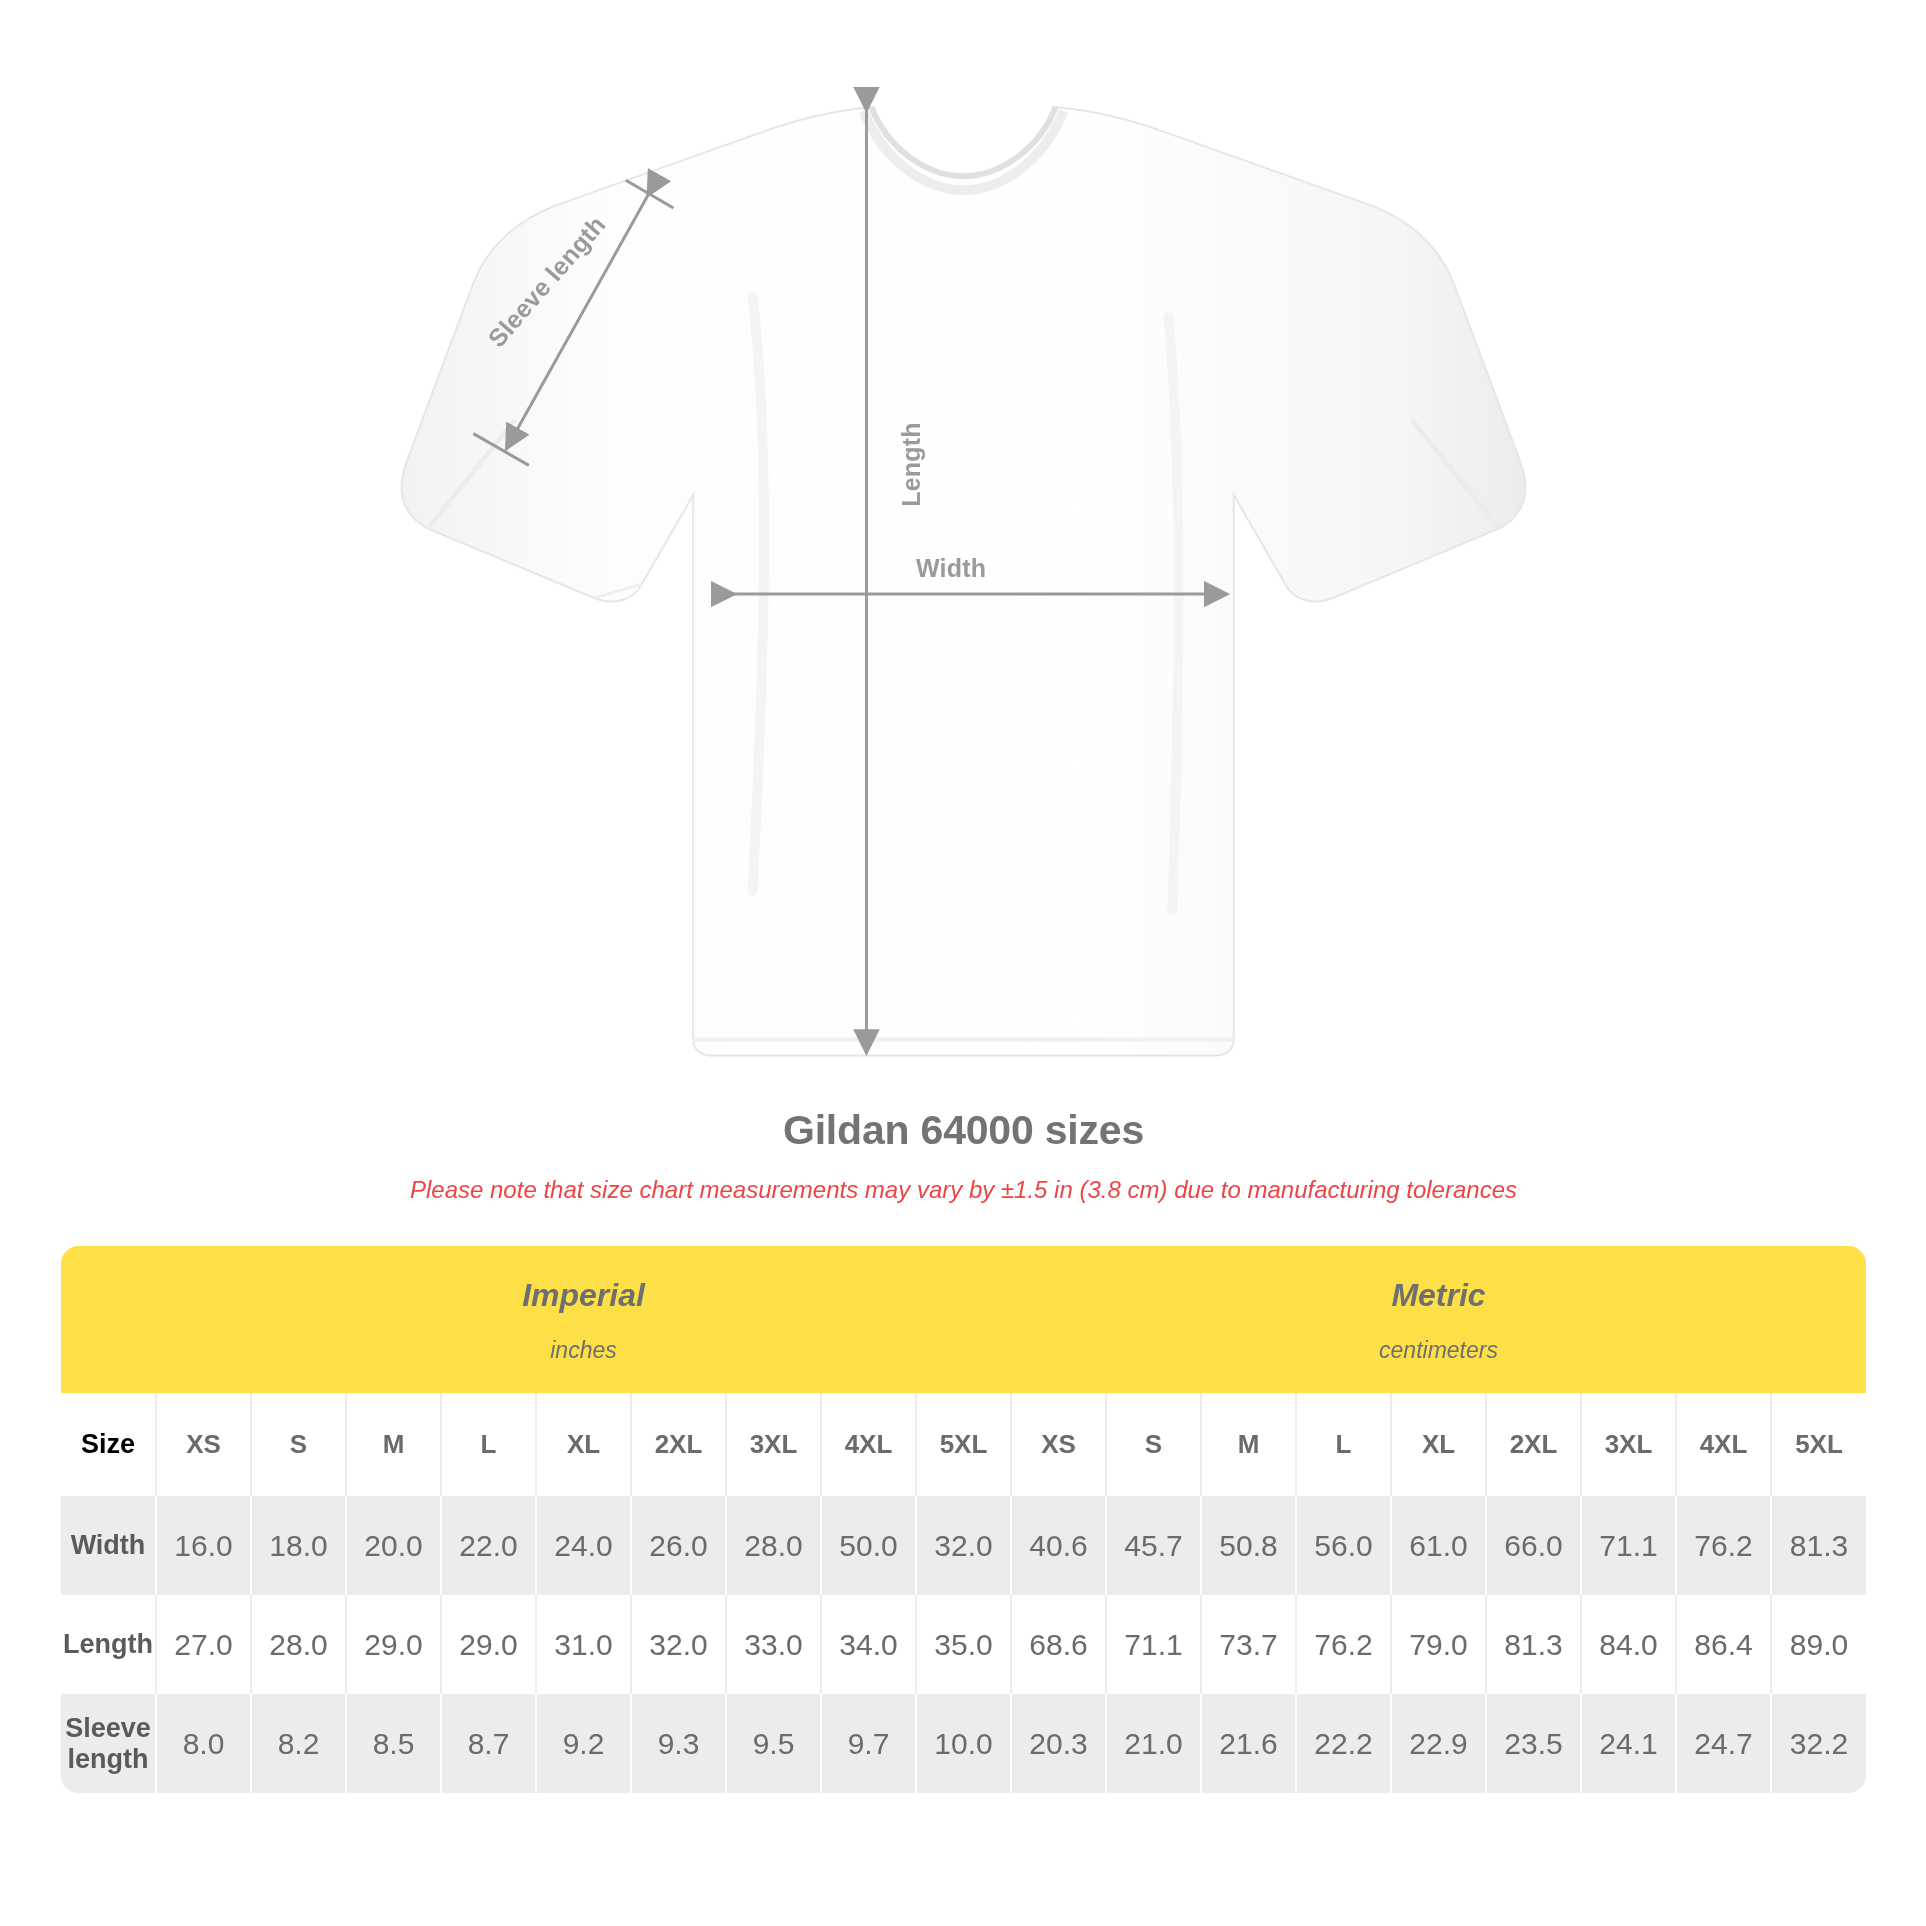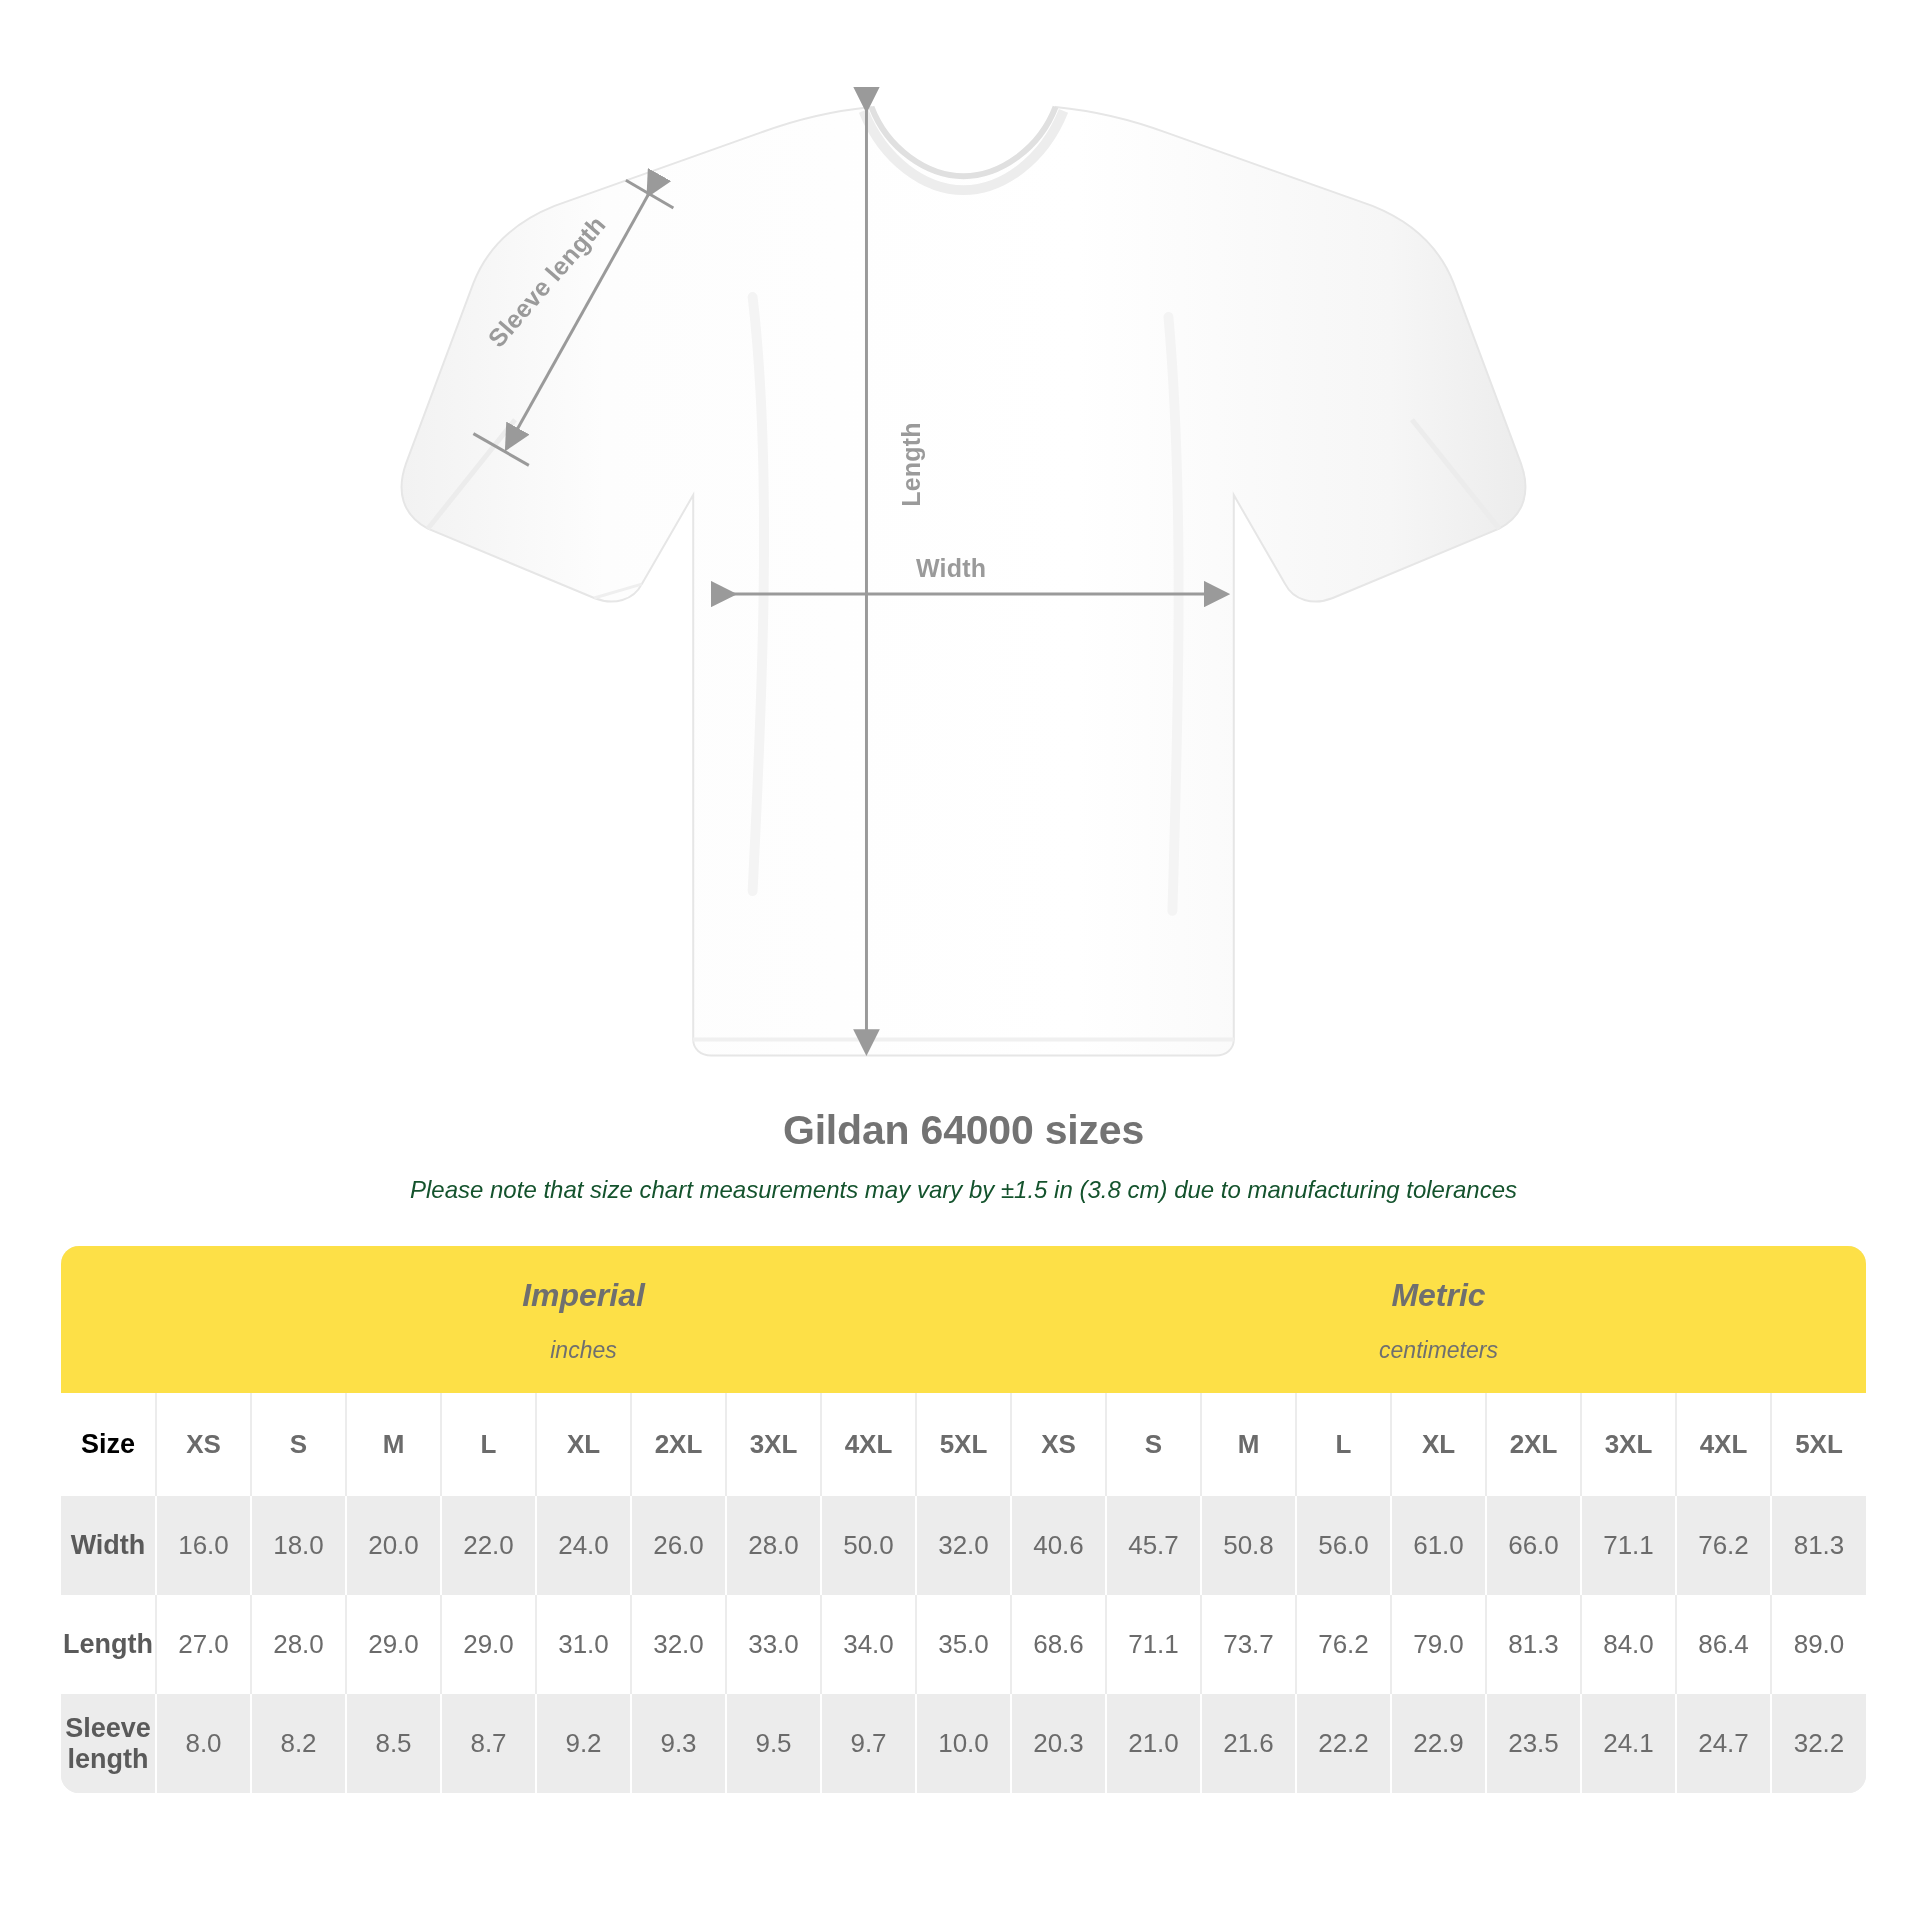--- a/index.html
+++ b/index.html
@@ -65,21 +65,21 @@
   .chart-title {
     font-size: 41px;
     font-weight: bold;
     color: #737373;
     letter-spacing: -0.2px;
   }
   .chart-note {
     margin-top: 22px;
     font-size: 24px;
     font-style: italic;
-    color: #14532d;
+    color: #ef4444;
   }
 
   
   .table-wrap {
     margin: 42px 61px 0 61px;
     border-radius: 18px;
     overflow: hidden;
     background: #ececec;
   }
   table.size-table {
@@ -117,21 +117,21 @@
     color: #6b6b6b;
     font-weight: bold;
     border-right: 2px solid #ececec;
   }
   .row-sizes td.rowhead {
     font-size: 27px;
     color: #000000;
   }
   .data-row td {
     height: 99px;
-    font-size: 26px;
+    font-size: 30px;
     color: #6b6b6b;
     border-right: 2px solid #ffffff;
   }
   .data-row.shade td {
     background: #ececec;
     border-right: 2px solid #ffffff;
   }
   .data-row.plain td {
     background: #ffffff;
     border-right: 2px solid #ececec;

